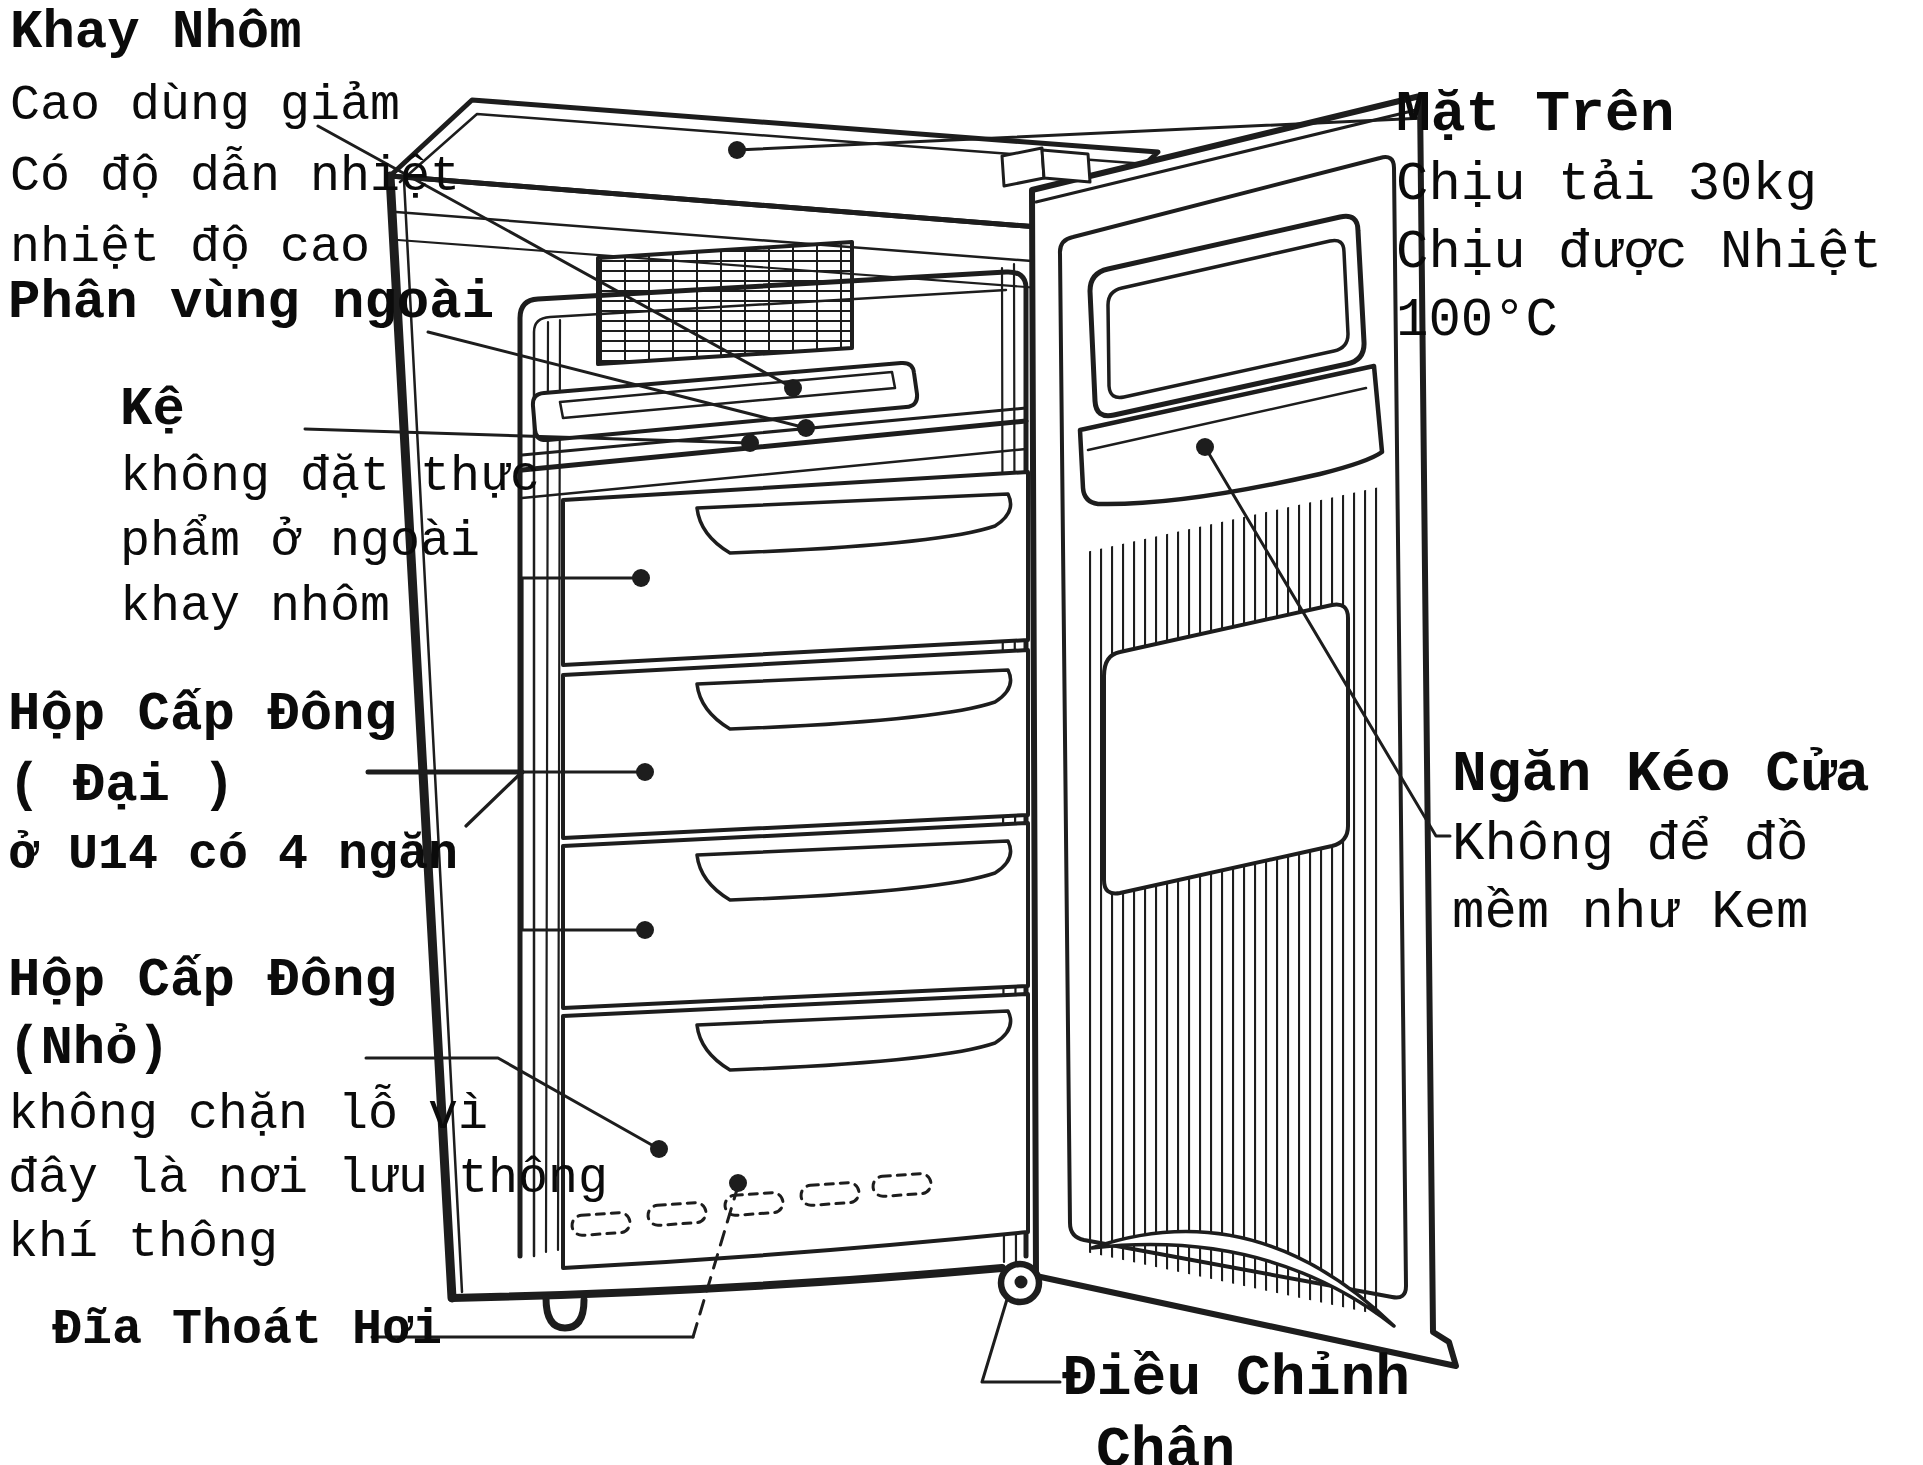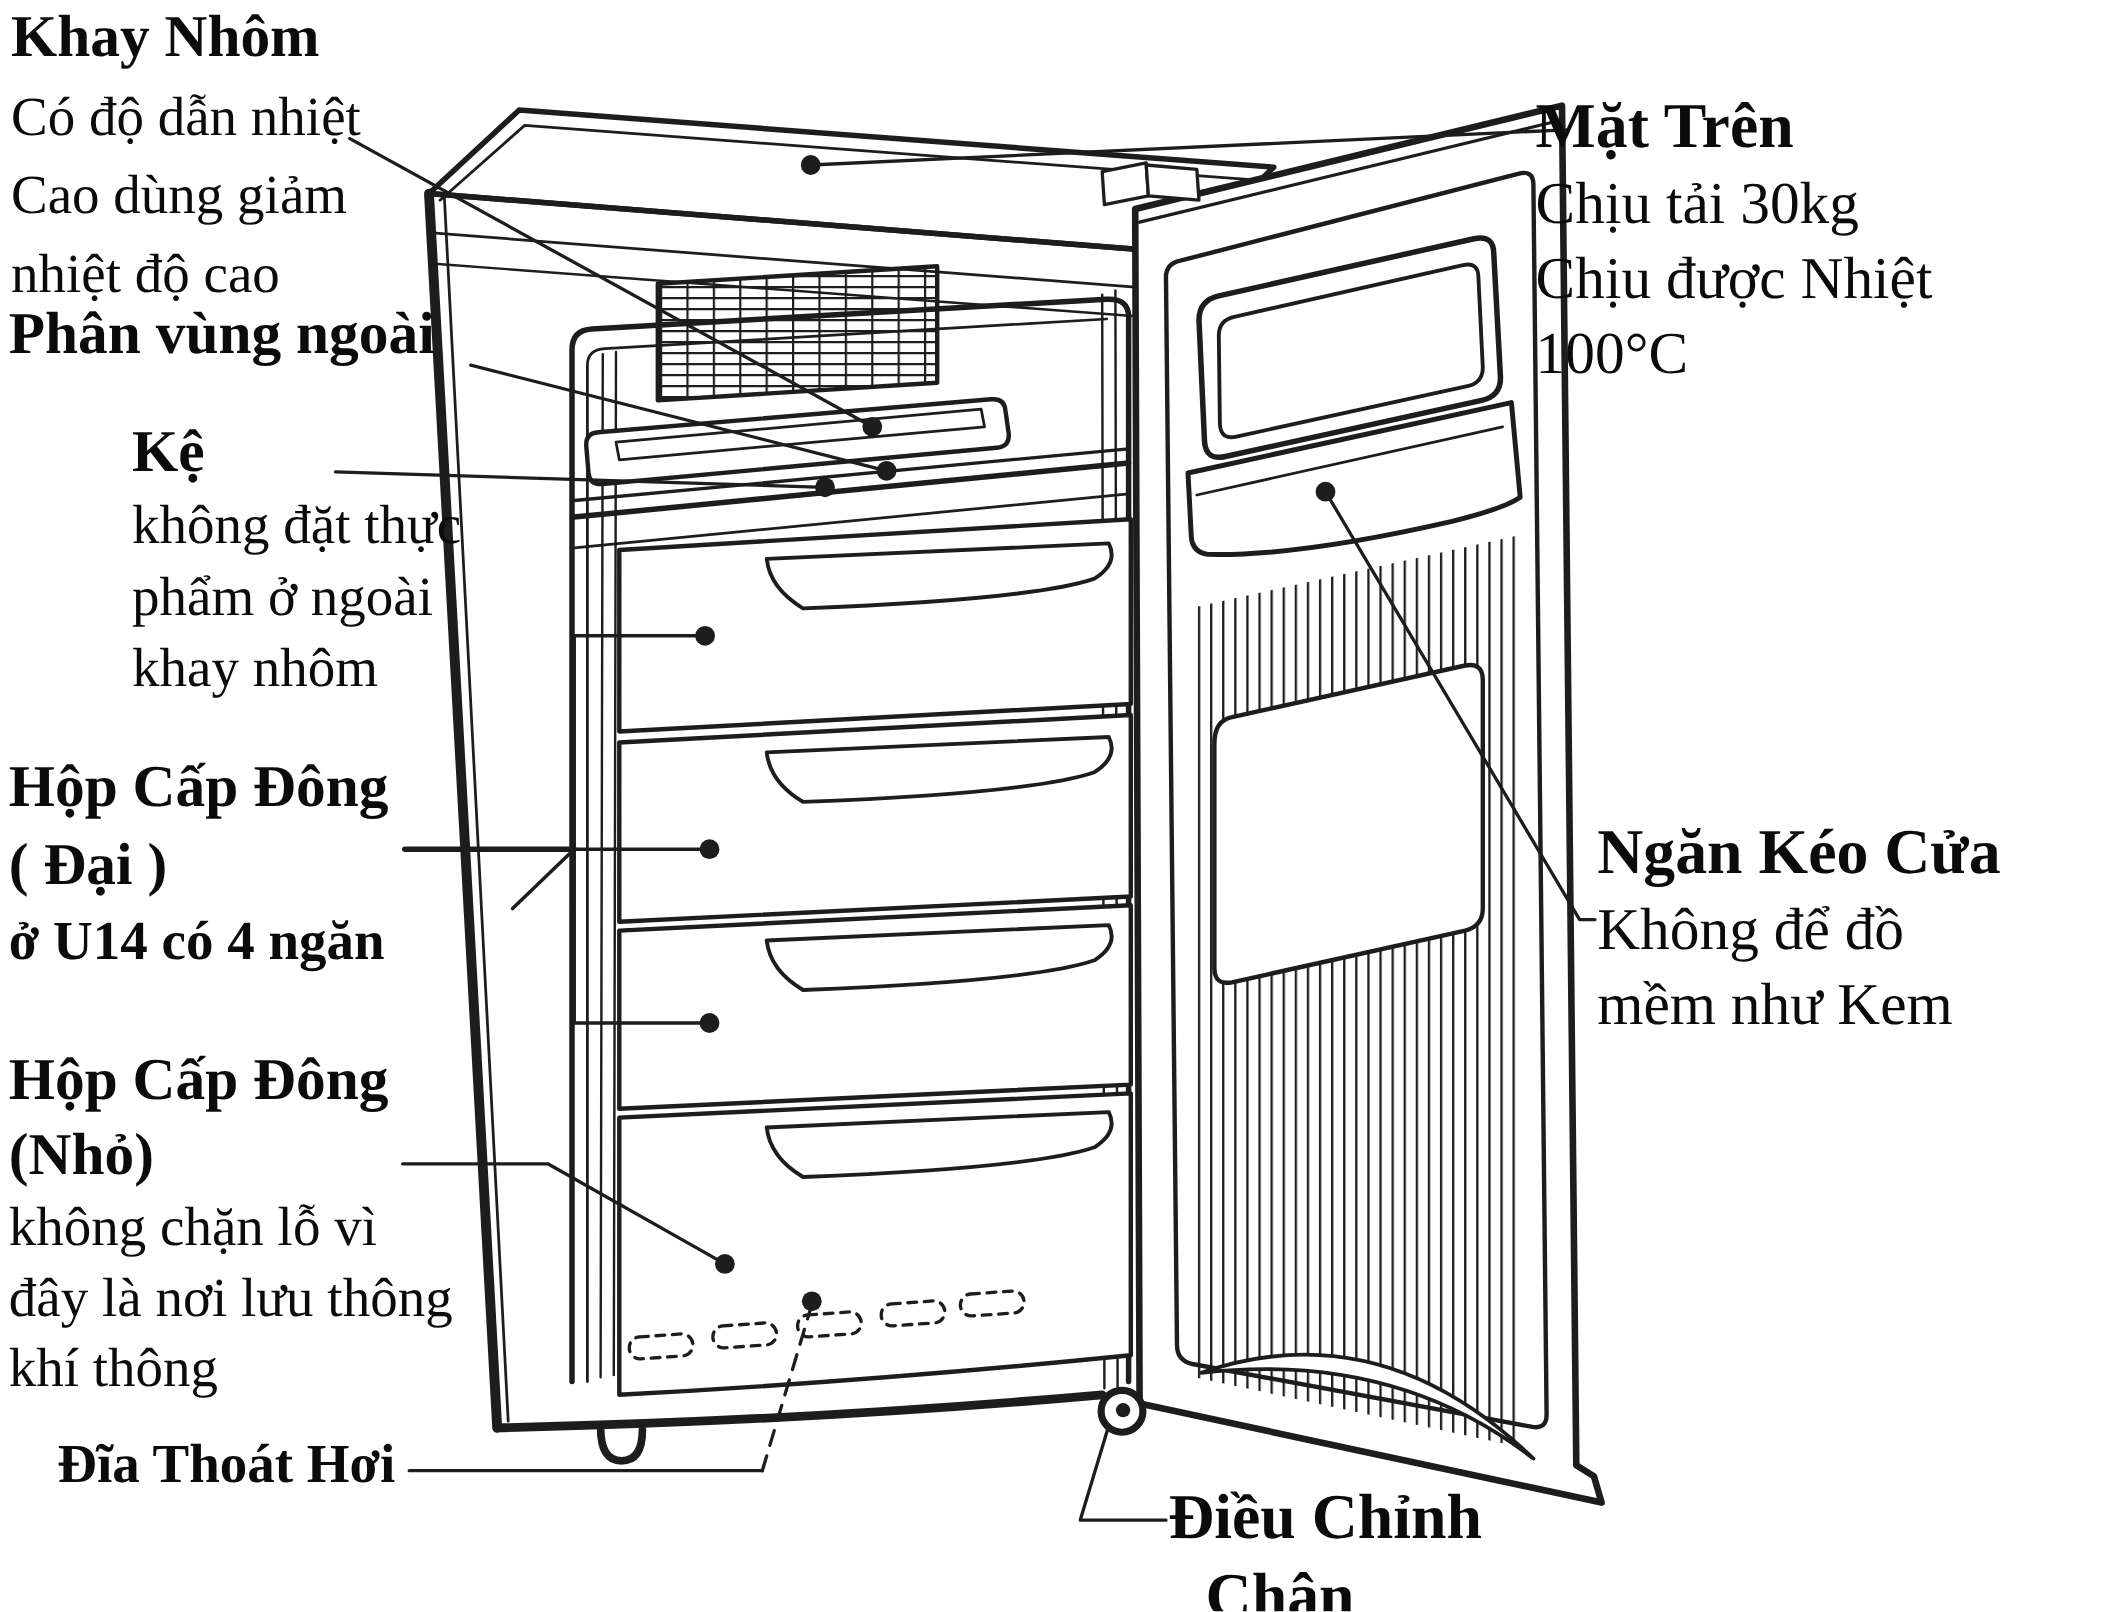--- a/index.html
+++ b/index.html
@@ -1,17 +1,17 @@
 <!DOCTYPE html>
 <html><head>
 <meta charset="utf-8">
 <style>
   html,body{margin:0;padding:0;background:#fff;}
   .stage{position:relative;width:1923px;height:1465px;background:#ffffff;overflow:hidden;
-         font-family:Liberation Serif, serif;color:#0b0b0b;}
+         font-family:Liberation Mono, monospace;color:#0b0b0b;}
   svg.art{position:absolute;left:0;top:0;width:1923px;height:1465px;}
   .lbl{position:absolute;white-space:nowrap;}
   .t{font-weight:bold;font-size:54px;line-height:1;}
   .r{font-size:50px;line-height:1;}
   .t3{font-weight:bold;font-size:50px;line-height:1;}
   .lh71 > div{margin-bottom:21px;}
   .lh64 > div{margin-bottom:15px;}
   .lh70 > div{margin-bottom:17px;}
   .lh65 > div{margin-bottom:14px;}
   .lh67 > div{margin-bottom:14px;}
@@ -146,22 +146,22 @@
         <circle cx="645" cy="930" r="9"></circle>
         <circle cx="659" cy="1149" r="9"></circle>
         <circle cx="738" cy="1183" r="9"></circle>
         <circle cx="1205" cy="447" r="9"></circle>
       </g>
     </g>
   </svg>
 
   <div class="lbl lh71" style="left:10px;top:6px;">
     <div class="t">Khay Nhôm</div>
+    <div class="r">Cao dùng giảm</div>
     <div class="r">Có độ dẫn nhiệt</div>
-    <div class="r">Cao dùng giảm</div>
     <div class="r">nhiệt độ cao</div>
   </div>
 
   <div class="lbl" style="left:8px;top:276px;">
     <div class="t">Phân vùng ngoài</div>
   </div>
 
   <div class="lbl lh64" style="left:120px;top:383px;">
     <div class="t">Kệ</div>
     <div class="r">không đặt thực</div>

